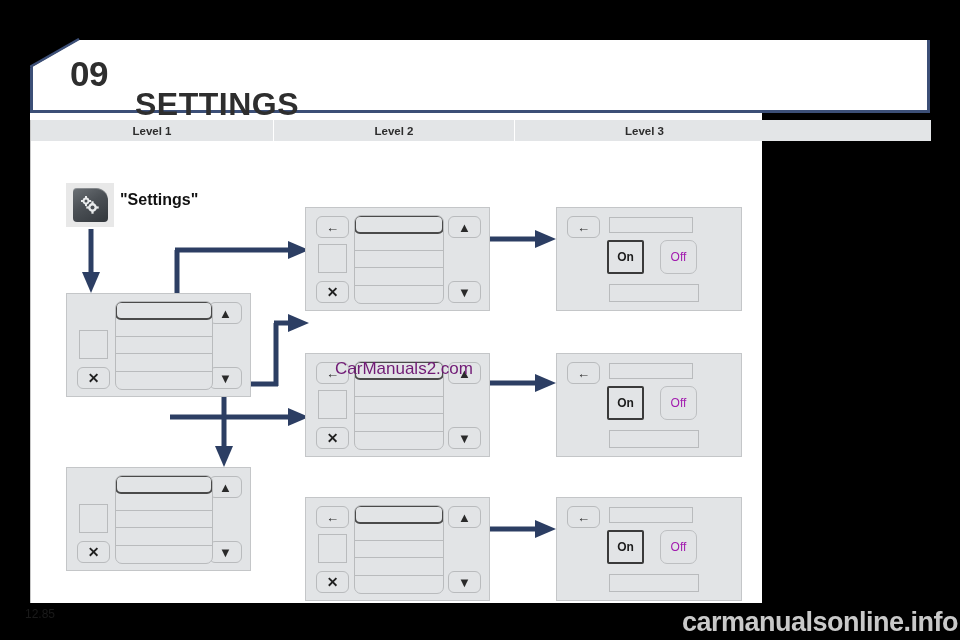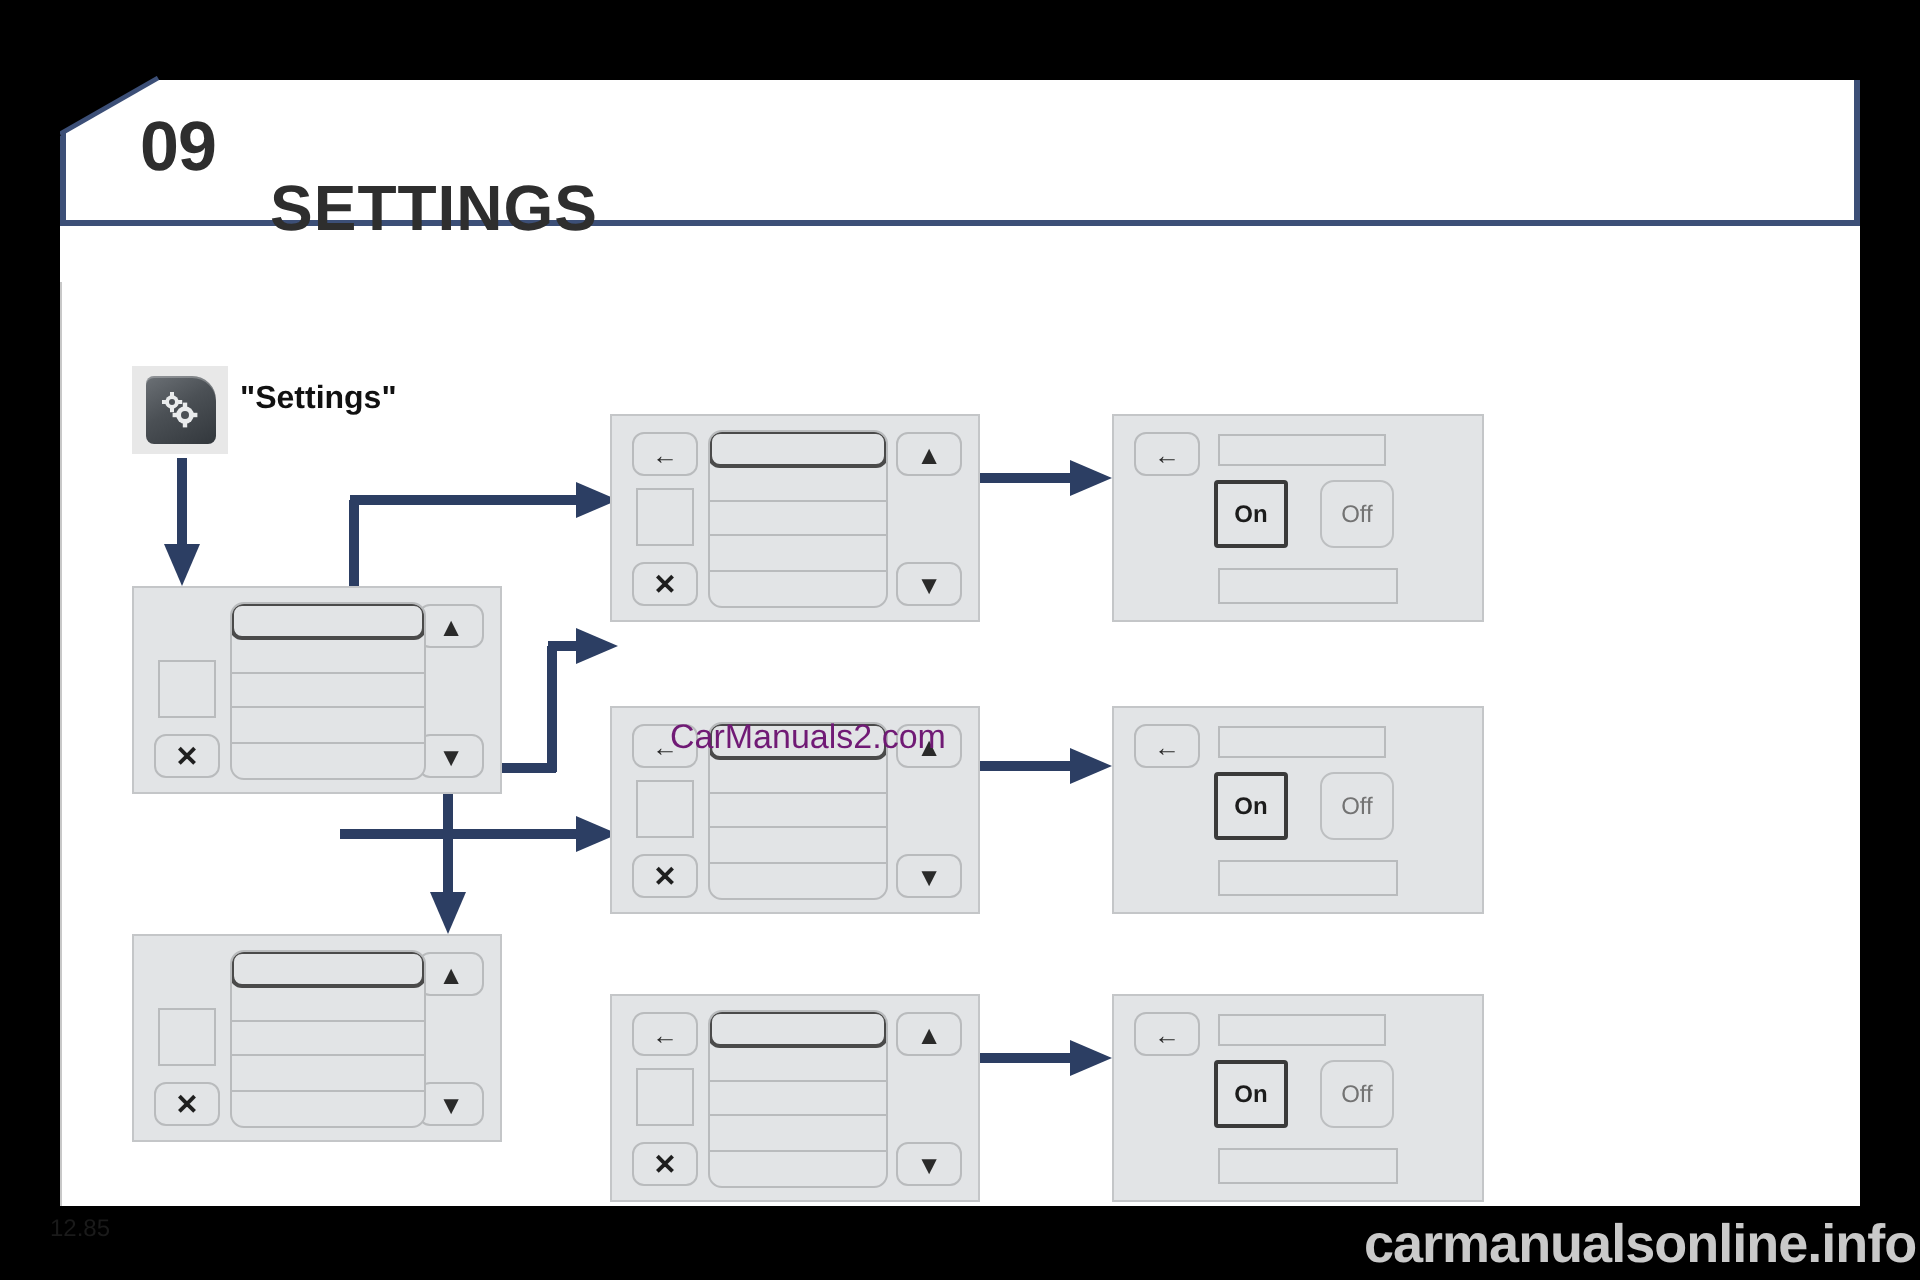--- a/index.html
+++ b/index.html
@@ -2,21 +2,21 @@
 <html><head>
 <meta charset="utf-8">
 <style>
   html,body{margin:0;padding:0;}
   body{
     width:960px;height:640px;background:#000;overflow:hidden;
     font-family:"Liberation Sans",sans-serif;
     position:relative;
   }
   #page{
-    position:absolute;left:30px;top:40px;width:900px;height:563px;
+    position:absolute;left:30px;top:40px;width:732px;height:563px;
     background:#ffffff;
   }
   
   #header{
     position:absolute;left:0px;top:0px;width:900px;height:73px;
     background:#ffffff;
     border-right:3px solid #3c4f77;
     border-bottom:3px solid #3c4f77;
     box-sizing:border-box;
   }
@@ -117,21 +117,21 @@
   .opt-on{
     position:absolute;left:50px;top:32px;width:37px;height:34px;
     border:2px solid #3a3a3a;border-radius:2px;background:#e2e4e6;
     display:flex;align-items:center;justify-content:center;
     font-size:12px;font-weight:bold;color:#1c1c1c;box-sizing:border-box;
   }
   .opt-off{
     position:absolute;left:103px;top:32px;width:37px;height:34px;
     border:1px solid #bdbfc1;border-radius:7px;background:#e2e4e6;
     display:flex;align-items:center;justify-content:center;
-    font-size:12px;color:#737373;box-sizing:border-box;
+    font-size:12px;color:#a21caf;box-sizing:border-box;
   }
   
   #watermark-center{
     position:absolute;left:305px;top:218px;
     font-size:17px;color:#701a75;font-weight:normal;
     letter-spacing:0px;white-space:nowrap;
   }
   #watermark-bottom{
     position:absolute;left:682px;top:607px;
     font-size:27px;color:#c9c9c9;letter-spacing:-0.5px;white-space:nowrap;font-weight:bold;
@@ -151,20 +151,25 @@
     <div id="header-diagonal">
       <svg width="52" height="30" viewBox="0 0 52 30">
         <polygon points="0,30 0,0 52,0" fill="#000000"></polygon>
         <line x1="0" y1="29" x2="49" y2="1" stroke="#3c4f77" stroke-width="2.4"></line>
       </svg>
     </div>
     <div id="chapter-number">09</div>
     <div id="chapter-title">SETTINGS</div>
   </div>
 
+  <div id="level-bar">
+    <div id="level-cell-1" class="level-cell">Level 1</div>
+    <div id="level-cell-2" class="level-cell">Level 2</div>
+    <div id="level-cell-3" class="level-cell">Level 3</div>
+  </div>
   <div id="content-left-rule"></div>
 
   <div id="diagram">
 
     <svg id="connectors" viewBox="0 0 900 462">
       <g stroke="#2c3e63" stroke-width="5" fill="none">
 
         <line x1="61" y1="88" x2="61" y2="138"></line>
 
         <line x1="147" y1="245" x2="147" y2="109"></line>

